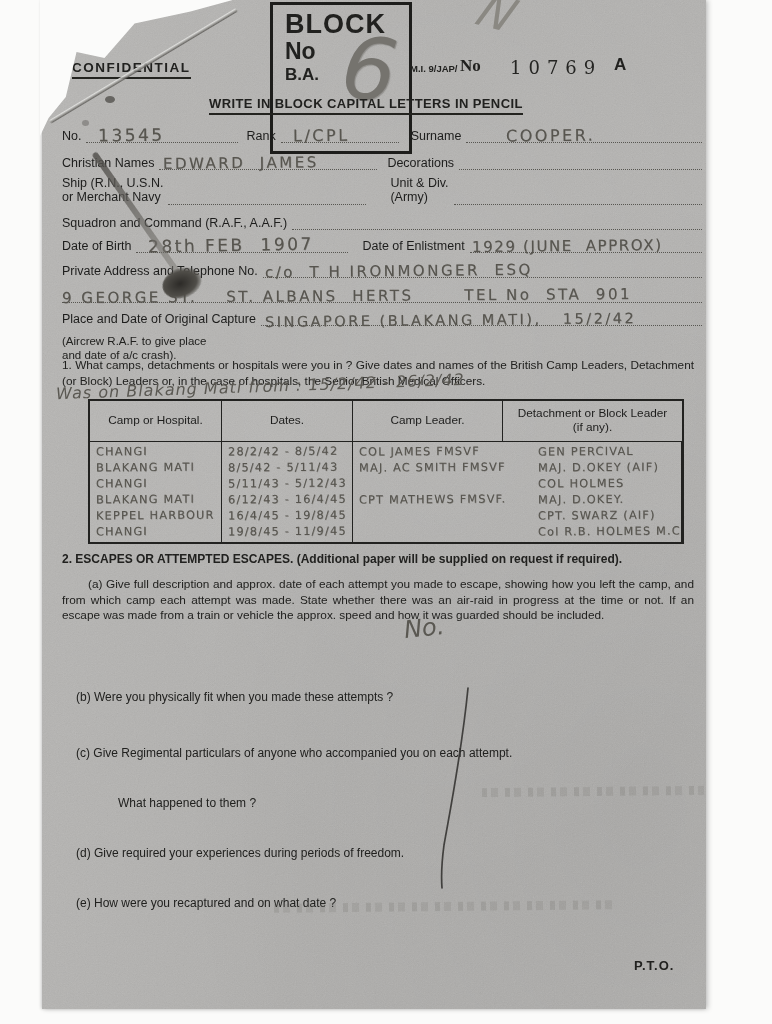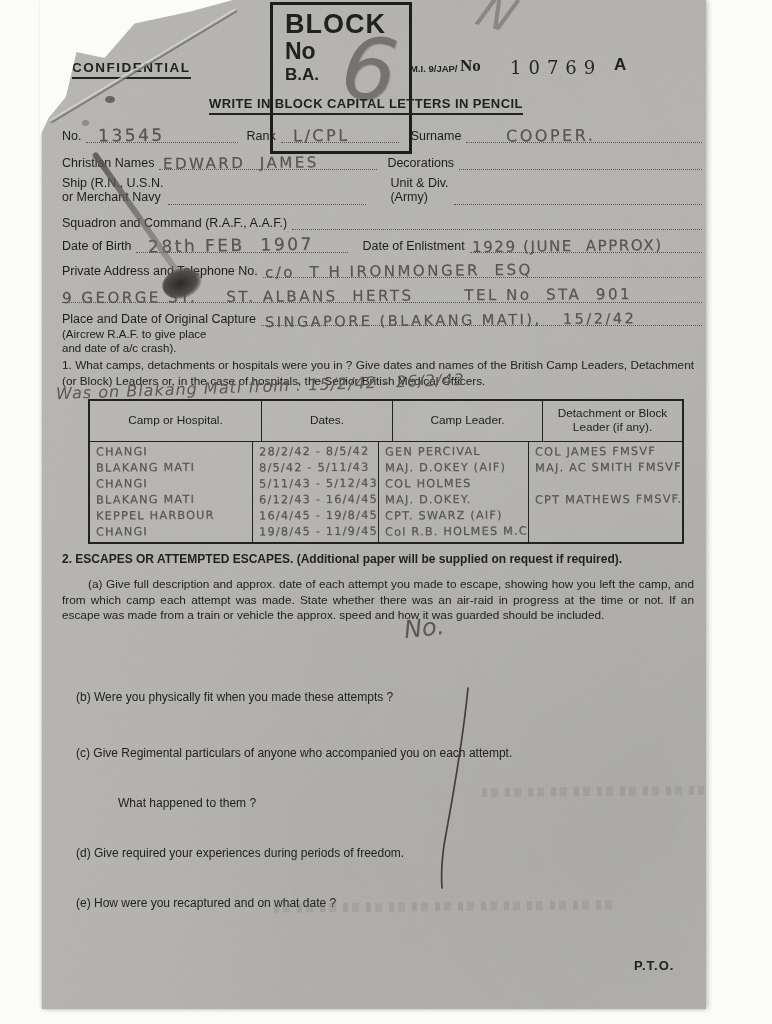--- a/index.html
+++ b/index.html
@@ -55,21 +55,21 @@
     font-family:"DejaVu Sans", sans-serif;font-style:italic;color:#8a8882;
     transform:rotate(14deg) skewX(-12deg);
   }
   .stamp{font-family:"DejaVu Serif", serif;letter-spacing:7px;font-size:18px;color:#242422;}
   
   .ctable{position:absolute;left:46px;top:399px;width:592px;height:141px;border:2px solid #222220;display:flex;flex-direction:column;background:rgba(255,255,255,.03);}
   .thead{display:flex;border-bottom:1.6px solid #222220;height:40px;}
   .tbody{flex:1;display:flex;}
   .hcell{display:flex;align-items:center;justify-content:center;text-align:center;font-size:11.8px;line-height:1.15;padding:2px 10px;box-sizing:border-box;}
   .vline{border-right:1.4px solid #222220;}
-  .c0{width:172px;} .c1{width:131px;} .c2{width:150px;} .c3{flex:1;}
+  .c0{width:132px;} .c1{width:131px;} .c2{width:150px;} .c3{flex:1;}
   .bcol{display:flex;flex-direction:column;padding:3px 0 0 6px;box-sizing:border-box;}
   .bcell{height:16px;font-size:11.3px;letter-spacing:1.2px;white-space:nowrap;overflow:visible;transform:rotate(-.4deg);}
   .para{font-size:11.8px;line-height:15.5px;text-align:justify;}
   
   .tear{
     position:absolute;left:-2px;top:-2px;width:215px;height:150px;background:#fbfbfa;
     clip-path:polygon(0 0, 93% 0, 70% 9%, 44% 17%, 30% 40%, 17% 36%, 12% 66%, 4% 80%, 0 92%);
   }
   .crease-a{
     position:absolute;left:8px;top:120px;width:218px;height:4px;
@@ -199,21 +199,21 @@
     </span>
   </div>
 
   <div class="frow" style="left:20px;top:310px;width:640px;">
     <span class="flabel">Place and Date of Original Capture</span>
     <span class="fline grow">
       <span class="hw hw-on-line" style="font-size:14.5px;left:4px;">SINGAPORE (BLAKANG MATI),   15/2/42</span>
     </span>
   </div>
 
-  <div class="abs print small" style="left:20px;top:327px;line-height:1.25;">
+  <div class="abs print small" style="left:20px;top:334px;line-height:1.25;">
     <span>(Aircrew R.A.F. to give place</span><br>
     <span>and date of a/c crash).</span>
   </div>
 
   <div class="abs print para" style="left:20px;top:358px;width:632px;">1.   What camps, detachments or hospitals were you in ?   Give dates and names of the British Camp Leaders,  Detachment (or Block) Leaders or, in the case of hospitals, the Senior British Medical Officers.</div>
 
   <div class="abs cursive" style="left:14px;top:377px;font-size:16px;letter-spacing:1px;transform:rotate(-2deg);white-space:nowrap;">Was on Blakang Mati from : 15/2/42 - 26/2/42</div>
 
   <div class="ctable">
     <div class="thead">
@@ -232,36 +232,36 @@
         <div class="bcell">CHANGI</div>
       </div>
       <div class="bcol c1 vline hw">
         <div class="bcell">28/2/42 - 8/5/42</div>
         <div class="bcell">8/5/42 - 5/11/43</div>
         <div class="bcell">5/11/43 - 5/12/43</div>
         <div class="bcell">6/12/43 - 16/4/45</div>
         <div class="bcell">16/4/45 - 19/8/45</div>
         <div class="bcell">19/8/45 - 11/9/45</div>
       </div>
+      <div class="bcol c3 hw">
+        <div class="bcell">COL JAMES  FMSVF</div>
+        <div class="bcell">MAJ. AC SMITH  FMSVF</div>
+        <div class="bcell"></div>
+        <div class="bcell">CPT MATHEWS  FMSVF.</div>
+        <div class="bcell"></div>
+        <div class="bcell"></div>
+      </div>
       <div class="bcol c2 vline hw">
         <div class="bcell">GEN PERCIVAL</div>
         <div class="bcell">MAJ. D.OKEY (AIF)</div>
         <div class="bcell">COL HOLMES</div>
         <div class="bcell">MAJ. D.OKEY.</div>
         <div class="bcell">CPT. SWARZ (AIF)</div>
         <div class="bcell">Col R.B. HOLMES M.C</div>
       </div>
-      <div class="bcol c3 hw">
-        <div class="bcell">COL JAMES  FMSVF</div>
-        <div class="bcell">MAJ. AC SMITH  FMSVF</div>
-        <div class="bcell"></div>
-        <div class="bcell">CPT MATHEWS  FMSVF.</div>
-        <div class="bcell"></div>
-        <div class="bcell"></div>
-      </div>
     </div>
   </div>
 
   <div class="abs print b" style="left:20px;top:552px;font-size:12px;width:632px;">2.   ESCAPES OR ATTEMPTED ESCAPES.   (Additional paper will be supplied on request if required).</div>
 
   <div class="abs print para" style="left:20px;top:577px;width:632px;text-indent:26px;">(a)  Give full description and approx. date of each attempt you made to escape, showing how you left the camp,  and from which camp each attempt was made.   State whether there was an air-raid in progress at the time or not.   If an escape was made from a train or vehicle the approx. speed and how it was guarded should be included.</div>
 
   <div class="abs cursive" style="left:362px;top:614px;font-size:24px;transform:rotate(-6deg);">No.</div>
 
   <div class="abs print" style="left:34px;top:746px;font-size:12px;">(c)  Give Regimental particulars of anyone who accompanied you on each attempt.</div>

